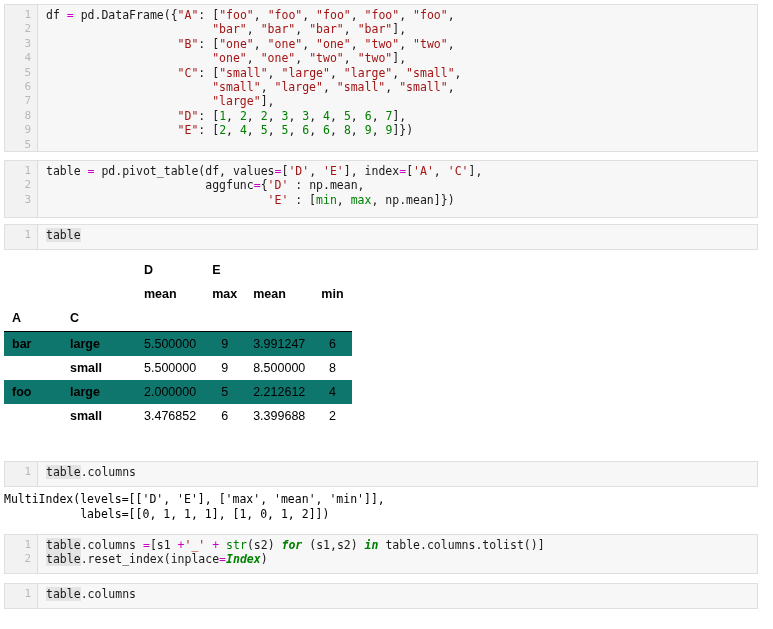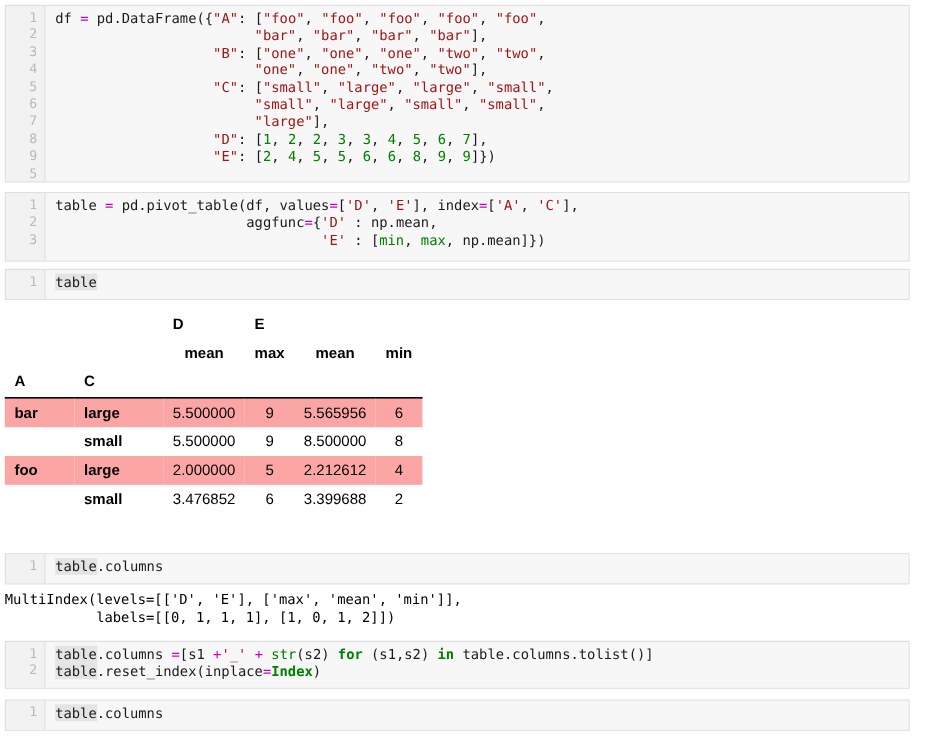--- a/index.html
+++ b/index.html
@@ -57,21 +57,21 @@
     color: #1a1a1a;
     white-space: pre;
     background: #f7f7f7;
   }
 
   
   .s  { color: #a31515; }          
   .n  { color: #008000; }          
   .op { color: #cc00cc; }          
   .bi { color: #008000; }          
-  .kw { color: #008000; font-weight: bold; } 
+  .kw { color: #008000; font-weight: bold; font-style: italic; } 
   .hl { background: #e4e4e4; }     
 
   
   .out-text {
     position: absolute;
     left: 4px;
     font-family: "DejaVu Sans Mono", monospace;
     font-size: 11.5px;
     line-height: 15px;
     color: #000000;
@@ -91,39 +91,39 @@
     color: #000000;
   }
   table.df th, table.df td {
     padding: 5px 8px;
     border: none;
     vertical-align: bottom;
     white-space: nowrap;
   }
   table.df thead th {
     font-weight: bold;
-    text-align: center;
+    text-align: left;
     background: #ffffff;
   }
   table.df thead tr.idx-names th {
     padding-bottom: 6px;
   }
   table.df thead tr:last-child th {
     border-bottom: 1.6px solid #000000;
   }
   table.df tbody th {
     font-weight: bold;
     text-align: left;
   }
   table.df tbody td {
     text-align: center;
   }
   table.df tbody tr.shaded th,
   table.df tbody tr.shaded td {
-    background: #fca5a5;
+    background: #0f766e;
   }
   .th-blank { background: #ffffff !important; }
   .col-a { width: 42px; text-align: left !important; }
   .col-c { width: 58px; text-align: left !important; }
 
   
   .watermark {
     position: absolute;
     right: 6px;
     bottom: 22px;
@@ -208,21 +208,21 @@
           <th></th>
           <th></th>
         </tr>
       </thead>
       <tbody>
         <tr class="shaded">
           <th class="col-a">bar</th>
           <th class="col-c">large</th>
           <td>5.500000</td>
           <td>9</td>
-          <td>5.565956</td>
+          <td>3.991247</td>
           <td>6</td>
         </tr>
         <tr>
           <th class="col-a"></th>
           <th class="col-c">small</th>
           <td>5.500000</td>
           <td>9</td>
           <td>8.500000</td>
           <td>8</td>
         </tr>

